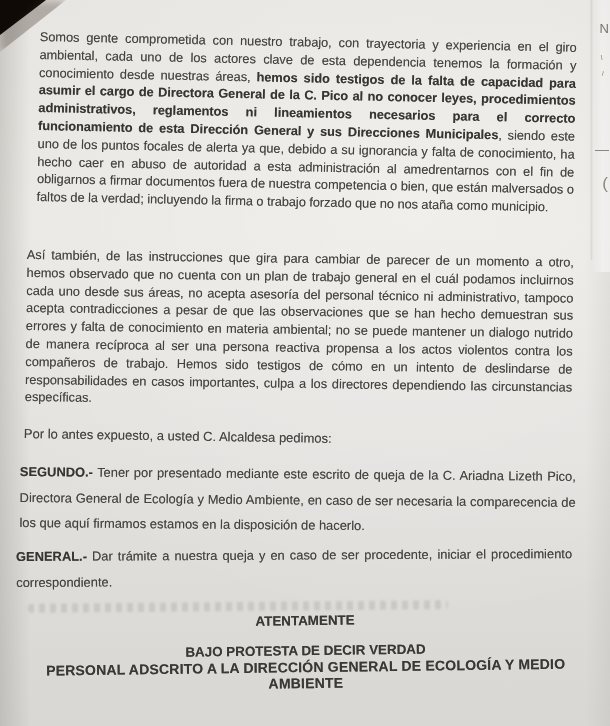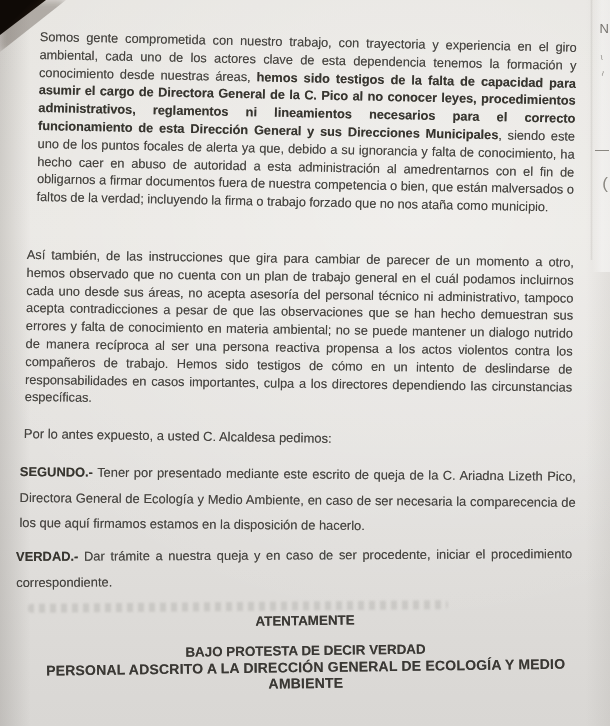--- a/index.html
+++ b/index.html
@@ -99,21 +99,21 @@
 <div class="doc">
 
   <p class="block body-text p1"><span>Somos gente comprometida con nuestro trabajo, con trayectoria y experiencia en el giro ambiental, cada uno de los actores clave de esta dependencia tenemos la formación y conocimiento desde nuestras áreas, </span><span class="bold">hemos sido testigos de la falta de capacidad para asumir el cargo de Directora General de la C. Pico al no conocer leyes, procedimientos administrativos, reglamentos ni lineamientos necesarios para el correcto funcionamiento de esta Dirección General y sus Direcciones Municipales</span><span>, siendo este uno de los puntos focales de alerta ya que, debido a su ignorancia y falta de conocimiento, ha hecho caer en abuso de autoridad a esta administración al amedrentarnos con el fin de obligarnos a firmar documentos fuera de nuestra competencia o bien, que están malversados o faltos de la verdad; incluyendo la firma o trabajo forzado que no nos ataña como municipio.</span></p>
 
   <p class="block body-text p2">Así también, de las instrucciones que gira para cambiar de parecer de un momento a otro, hemos observado que no cuenta con un plan de trabajo general en el cuál podamos incluirnos cada uno desde sus áreas, no acepta asesoría del personal técnico ni administrativo, tampoco acepta contradicciones a pesar de que las observaciones que se han hecho demuestran sus errores y falta de conocimiento en materia ambiental; no se puede mantener un dialogo nutrido de manera recíproca al ser una persona reactiva propensa a los actos violentos contra los compañeros de trabajo. Hemos sido testigos de cómo en un intento de deslindarse de responsabilidades en casos importantes, culpa a los directores dependiendo las circunstancias específicas.</p>
 
   <p class="block salutation">Por lo antes expuesto, a usted C. Alcaldesa pedimos:</p>
 
   <p class="block petition primero"><span class="bold">SEGUNDO.-</span><span> Tener por presentado mediante este escrito de queja de la C. Ariadna Lizeth Pico, Directora General de Ecología y Medio Ambiente, en caso de ser necesaria la comparecencia de los que aquí firmamos estamos en la disposición de hacerlo.</span></p>
 
-  <p class="block petition segundo"><span class="bold">VERDAD.-</span><span> Dar trámite a nuestra queja y en caso de ser procedente, iniciar el procedimiento correspondiente.</span></p>
+  <p class="block petition segundo"><span class="bold">GENERAL.-</span><span> Dar trámite a nuestra queja y en caso de ser procedente, iniciar el procedimiento correspondiente.</span></p>
 
   <div class="block closing">
     <p class="closing-line1">ATENTAMENTE</p>
     <p class="closing-line2">BAJO PROTESTA DE DECIR VERDAD</p>
     <p class="closing-line3">PERSONAL ADSCRITO A LA DIRECCIÓN GENERAL DE ECOLOGÍA Y MEDIO AMBIENTE</p>
   </div>
 
 </div>
 
 <div class="smudge"></div>

